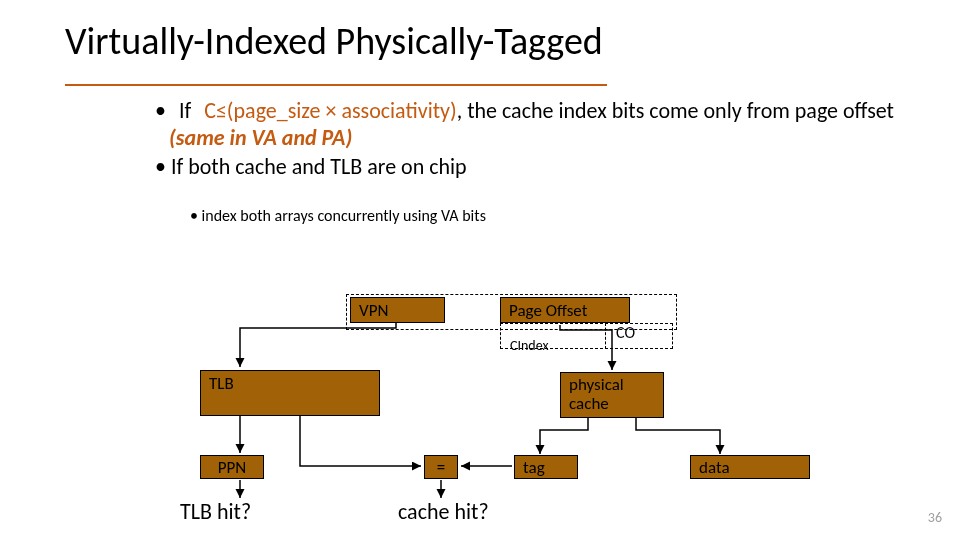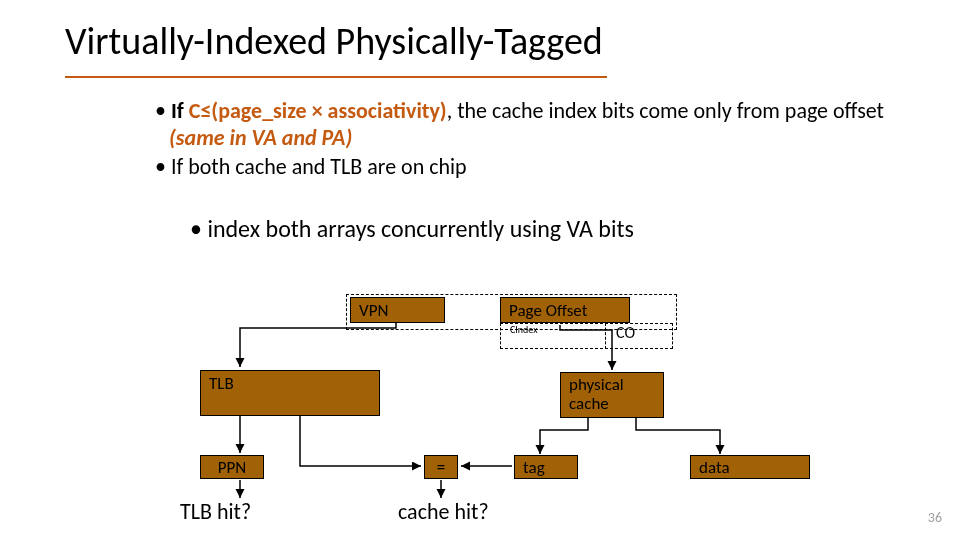--- a/index.html
+++ b/index.html
@@ -18,41 +18,41 @@
     height: 540px;
   }
   .title {
     position: absolute;
     left: 65px;
     top: 18px;
     font-size: 38px;
     font-weight: 400;
     color: #000;
     border-bottom: 2px solid #c55a11;
-    padding-bottom: 12px;
+    padding-bottom: 20px;
     padding-right: 4px;
   }
   .bullets-l1 {
     position: absolute;
     left: 115px;
     top: 76px;
     font-size: 22px;
     line-height: 1.22;
     width: 780px;
   }
   .bullets-l1 li { list-style: none; text-indent: -14px; padding-left: 14px; margin-bottom: 2px; }
   .bullets-l1 li::before { content: "• "; }
   .emph1 { color: #c55a11; }
   .ital { font-style: italic; font-weight: 700; }
-  .bold { font-weight: 700; }
+  .bold { font-weight: 400; margin-left: 8px; }
   .bullets-l2 {
     position: absolute;
     left: 150px;
     top: 190px;
-    font-size: 24px;
+    font-size: 16px;
     line-height: 1.22;
     width: 740px;
   }
   .bullets-l2 li { list-style: none; text-indent: -14px; padding-left: 14px; margin-bottom: 2px; }
   .bullets-l2 li::before { content: "• "; }
 
   .diagram {
     position: absolute;
     left: 0; top: 0; width: 960px; height: 540px;
   }
@@ -131,21 +131,21 @@
       <path d="M441 480 L441 498" fill="none" stroke="#000" stroke-width="1.5" marker-end="url(#ah)"></path>
     </svg>
 
     <div class="dashnode" style="left:346px; top:294px; width:331px; height:36px;"></div>
 
     <div class="box" style="left:350px; top:297px; width:95px; height:26px;">VPN</div>
 
     <div class="box" style="left:500px; top:297px; width:130px; height:26px;">Page Offset</div>
 
     <div class="dashnode" style="left:500px; top:323px; width:173px; height:26px;"></div>
-    <div class="lbl" style="left:510px; top:323px; font-size:10px;">CIndex</div>
+    <div class="lbl" style="left:510px; top:337px; font-size:14px;">CIndex</div>
     <div class="lbl" style="left:616px; top:323px; font-size:16px;">CO</div>
 
     <div style="position:absolute; left:605px; top:323px; width:0; height:26px; border-left:1.5px dashed #000;"></div>
 
     <div class="box" style="left:200px; top:370px; width:180px; height:46px; align-items:flex-start;">TLB</div>
 
     <div class="box" style="left:560px; top:372px; width:104px; height:46px; white-space:pre; line-height:1.1;">physical
 cache</div>
 
     <div class="box center" style="left:200px; top:455px; width:64px; height:24px;">PPN</div>

